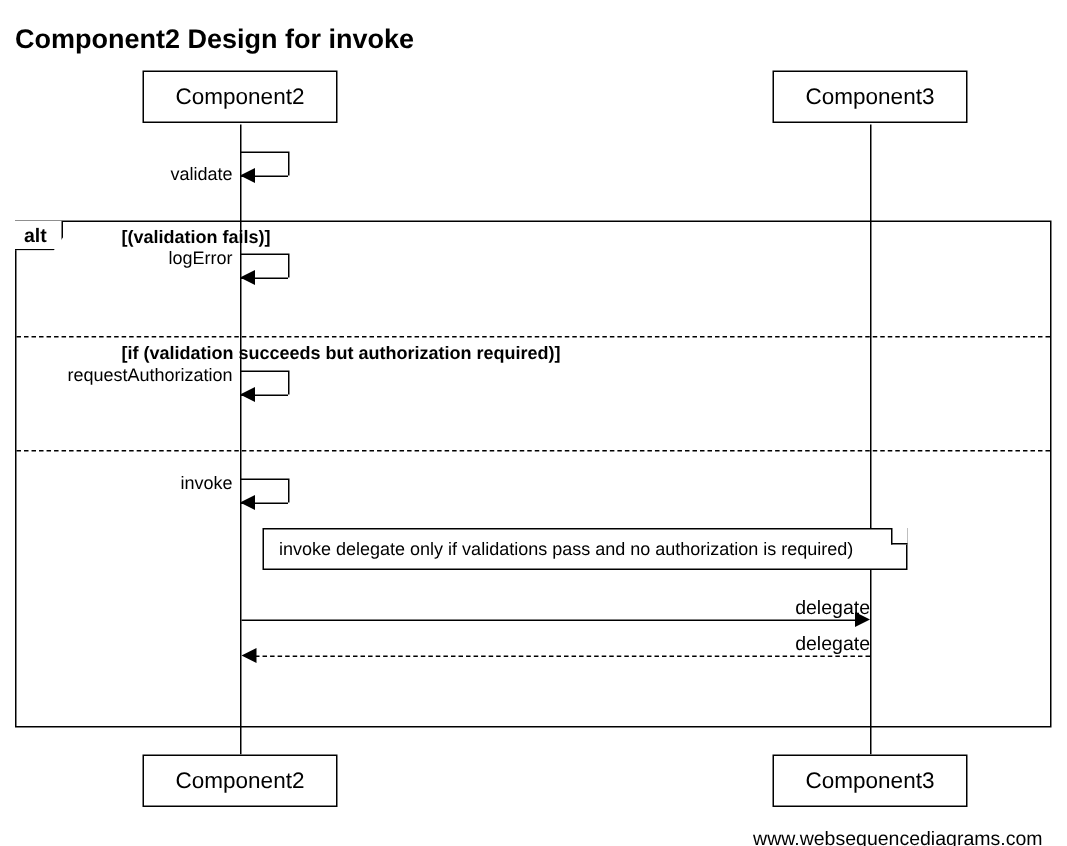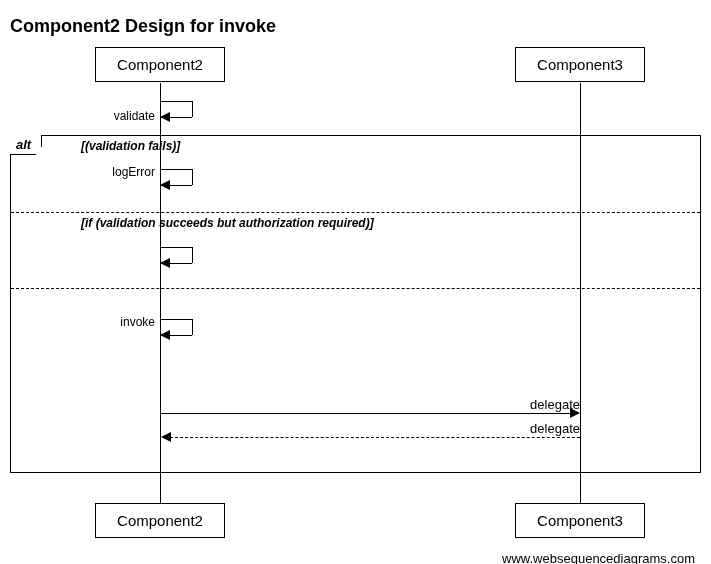--- a/index.html
+++ b/index.html
@@ -145,51 +145,56 @@
   <div class="lifeline" style="left:570px; top:36px; height:420px;"></div>
 
   <div class="self-msg-label" style="left:90px; top:62px; width:55px;">validate</div>
   <div class="self-arrow" style="left:150px; top:54px;">
     <div class="h1" style="left:0; top:0; width:32px;"></div>
     <div class="v" style="left:32px; top:0; height:16px;"></div>
     <div class="h2" style="left:0; top:16px; width:32px;"></div>
     <div class="head" style="left:0; top:11px;"></div>
   </div>
 
-  <div class="alt-frame" style="left:0px; top:88px; width:691px; height:338px;font-style:italic;">
+  <div class="alt-frame" style="left:0px; top:100px; width:691px; height:338px;">
     <div class="alt-label">alt</div>
     <div class="guard" style="left:70px; top:3px;">[(validation fails)]</div>
     <div class="alt-divider" style="top:76px;"></div>
     <div class="guard" style="left:70px; top:80px;">[if (validation succeeds but authorization required)]</div>
     <div class="alt-divider" style="top:152px;"></div>
   </div>
 
   <div class="self-msg-label" style="left:90px; top:118px; width:55px;">logError</div>
   <div class="self-arrow" style="left:150px; top:122px;">
     <div class="h1" style="left:0; top:0; width:32px;"></div>
     <div class="v" style="left:32px; top:0; height:16px;"></div>
     <div class="h2" style="left:0; top:16px; width:32px;"></div>
     <div class="head" style="left:0; top:11px;"></div>
   </div>
 
+  <div class="self-msg-label" style="left:10px; top:196px; width:135px;">requestAuthorization</div>
   <div class="self-arrow" style="left:150px; top:200px;">
     <div class="h1" style="left:0; top:0; width:32px;"></div>
     <div class="v" style="left:32px; top:0; height:16px;"></div>
     <div class="h2" style="left:0; top:16px; width:32px;"></div>
     <div class="head" style="left:0; top:11px;"></div>
   </div>
 
   <div class="self-msg-label" style="left:90px; top:268px; width:55px;">invoke</div>
   <div class="self-arrow" style="left:150px; top:272px;">
     <div class="h1" style="left:0; top:0; width:32px;"></div>
     <div class="v" style="left:32px; top:0; height:16px;"></div>
     <div class="h2" style="left:0; top:16px; width:32px;"></div>
     <div class="head" style="left:0; top:11px;"></div>
   </div>
 
+  <div class="note" style="left:165px; top:305px; width:430px;">
+    <div class="fold"></div>
+    <span>invoke delegate only if validations pass and no authorization is required)</span>
+  </div>
 
   <div class="msg-label" style="left:150px; top:350px; width:420px;">delegate</div>
   <div class="msg-line msg-solid" style="left:151px; top:366px; width:410px;"></div>
   <div class="msg-arrow-r" style="left:560px; top:361px;"></div>
 
   <div class="msg-label" style="left:150px; top:374px; width:420px;">delegate</div>
   <div class="msg-line msg-dashed" style="left:160px; top:390px; width:410px;"></div>
   <div class="msg-arrow-l" style="left:151px; top:385px;"></div>
 
   <div class="participant" style="left:85px; top:456px; width:130px;">Component2</div>

